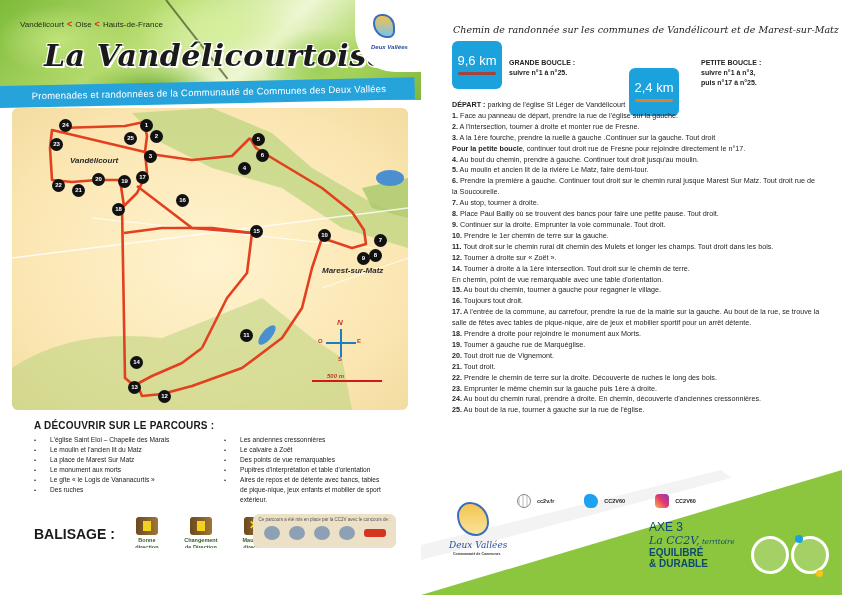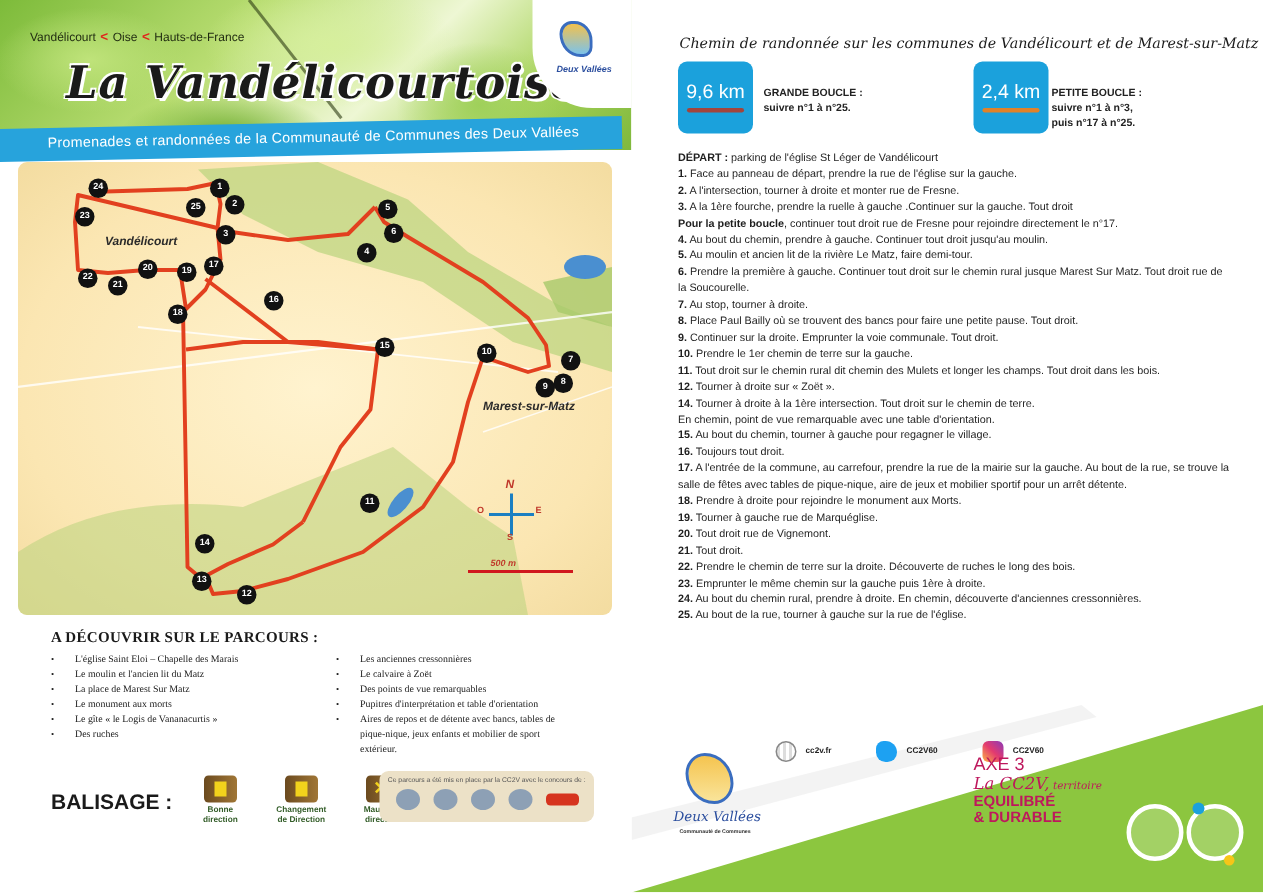--- a/index.html
+++ b/index.html
@@ -24,21 +24,21 @@
   .logo-circle .mark { position: absolute; left: 18px; top: 14px; width: 22px; height: 24px; border: 2px solid #3a6dbf; border-radius: 40% 60% 30% 70%; background: linear-gradient(180deg, #f2c14e, #7cc3ea); }
   .logo-circle .txt { position: absolute; left: 16px; top: 44px; font-size: 6px; color: #2b4e9e; font-style: italic; font-weight: bold; }
   .subtitle-band { position: absolute; left: 0; top: 86px; width: 415px; height: 22px; background: #27a3dc; transform: rotate(-1.2deg); transform-origin: left bottom; }
   .subtitle-band span { position: absolute; left: 32px; top: 5px; color: #ffffff; font-size: 9.5px; letter-spacing: 0.2px; }
 
   .map { position: absolute; left: 12px; top: 108px; width: 396px; height: 302px; background: radial-gradient(ellipse at 50% 50%, #fff3cf 0%, #fbe6b2 70%, #f3dca0 100%); border-radius: 6px; overflow: hidden; }
   .map svg { position: absolute; left: 0; top: 0; }
   .map .town-label { position: absolute; font-style: italic; font-weight: bold; font-size: 8px; color: #2a2a2a; }
   .map .scale-label { position: absolute; left: 315px; top: 265px; font-size: 6px; color: #c0392b; font-style: italic; font-weight: bold; }
 
-  .discover { position: absolute; left: 34px; top: 420px; width: 370px; font-family: Liberation Serif, serif; }
+  .discover { position: absolute; left: 34px; top: 420px; width: 370px; }
   .discover h3 { font-size: 10px; font-weight: bold; letter-spacing: 0.2px; margin-bottom: 4px; }
   .discover .cols { display: flex; gap: 12px; }
   .discover ul { list-style: none; font-size: 6.6px; line-height: 10px; color: #222; }
   .discover ul.col1 { width: 178px; }
   .discover ul.col2 { width: 160px; }
   .discover li { position: relative; padding-left: 16px; }
   .discover li:before { content: "•"; position: absolute; left: 0; top: 0; font-size: 6px; }
 
   .balisage { position: absolute; left: 34px; top: 517px; display: flex; align-items: center; }
   .balisage .lbl { font-size: 14px; font-weight: bold; margin-right: 10px; }
@@ -56,40 +56,40 @@
   .info-bar { position: absolute; left: 14px; top: 564px; width: 395px; height: 17px; background: #d8de3a; text-align: center; font-size: 10px; line-height: 17px; color: #2b2b2b; }
   .info-bar b { font-weight: bold; }
 
   
   .right { position: absolute; left: 421px; top: 0; width: 421px; height: 595px; background: #fff; overflow: hidden; }
   .r-head { position: absolute; left: 32px; top: 24px; font-family: "DejaVu Serif", serif; font-style: italic; font-size: 9.5px; color: #1a1a1a; }
   .km-box { position: absolute; top: 41px; width: 50px; height: 48px; background: #1ba1dc; border-radius: 6px; color: #fff; text-align: center; }
   .km-box .val { font-size: 13px; margin-top: 12px; }
   .km-box .line { width: 38px; height: 3px; margin: 4px auto 0; border-radius: 2px; }
   .km-box.big { left: 31px; }
-  .km-box.small { left: 228px; }
+  .km-box.small { left: 208px; margin-top: 27px; }
   .loop-desc { position: absolute; top: 58px; font-size: 7px; font-weight: bold; line-height: 10px; color: #222; }
   .loop-desc.big { left: 88px; }
   .loop-desc.small { left: 280px; }
 
   .steps { position: absolute; left: 31px; top: 100px; width: 370px; font-size: 7.2px; line-height: 10.9px; color: #1f1f1f; }
   .steps p b { font-weight: bold; }
 
   .footer-wedge { position: absolute; left: 0; top: 0; width: 421px; height: 595px; pointer-events: none; }
   .socials { position: absolute; left: 96px; top: 494px; display: flex; gap: 30px; align-items: center; font-size: 5.5px; font-weight: bold; color: #222; }
   .soc { display: flex; align-items: center; gap: 6px; }
   .soc .ic { width: 14px; height: 14px; border-radius: 50%; display: inline-block; }
   .soc .web { border: 1.5px solid #888; background: repeating-linear-gradient(90deg,#ddd 0 2px,#fff 2px 4px); }
   .soc .tw { background: #1da1f2; border-radius: 40% 60% 50% 50%; }
   .soc .ig { background: linear-gradient(45deg,#fdb545,#e33a6f,#8a3ab9); border-radius: 4px; }
   .cc-logo { position: absolute; left: 22px; top: 500px; width: 70px; height: 60px; }
   .cc-logo .hand { position: absolute; left: 14px; top: 2px; width: 32px; height: 34px; border: 2px solid #3a6dbf; border-radius: 40% 60% 40% 60%; background: linear-gradient(180deg,#f5c44f,#f9e49a); }
   .cc-logo .name { position: absolute; left: 6px; top: 40px; font-family: "DejaVu Serif", serif; font-style: italic; color: #2b4e9e; font-size: 9px; }
   .cc-logo .sub { position: absolute; left: 10px; top: 52px; font-size: 3.5px; font-weight: bold; color: #333; }
-  .axe { position: absolute; left: 228px; top: 502px; color: #be185d; }
+  .axe { position: absolute; left: 228px; top: 520px; color: #0c4a6e; }
   .axe .tag { font-size: 12px; }
   .axe .lead { font-family: "DejaVu Serif", serif; font-style: italic; font-size: 11px; }
   .axe .lead small { font-size: 7px; }
   .axe .strong { font-size: 10px; font-weight: bold; line-height: 11px; }
   .axe-icons { position: absolute; left: 330px; top: 536px; display: flex; gap: 2px; }
   .axe-icons span { width: 38px; height: 38px; border-radius: 50%; border: 3px solid #fff; background: rgba(255,255,255,0.2); display: inline-block; }
   .dot-blue { position: absolute; left: 374px; top: 535px; width: 8px; height: 8px; border-radius: 50%; background: #1ba1dc; }
   .dot-yellow { position: absolute; left: 395px; top: 570px; width: 7px; height: 7px; border-radius: 50%; background: #f7c518; }
 </style>
 </head>

